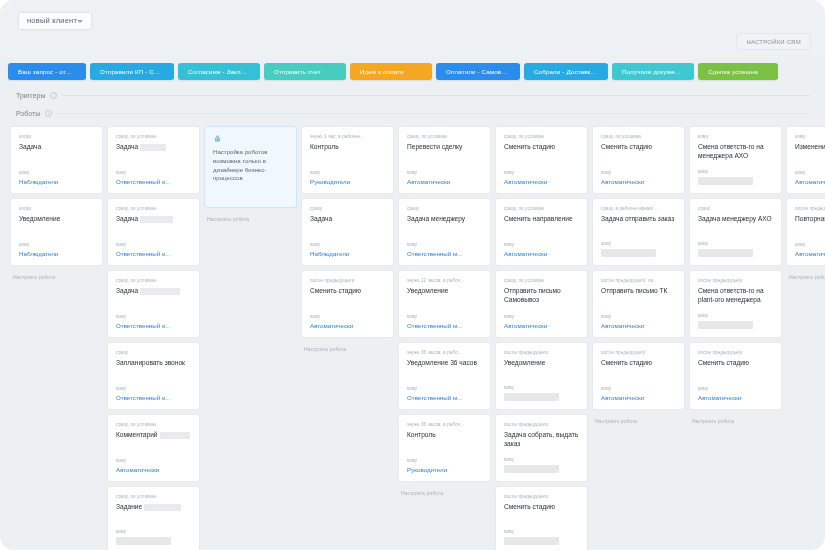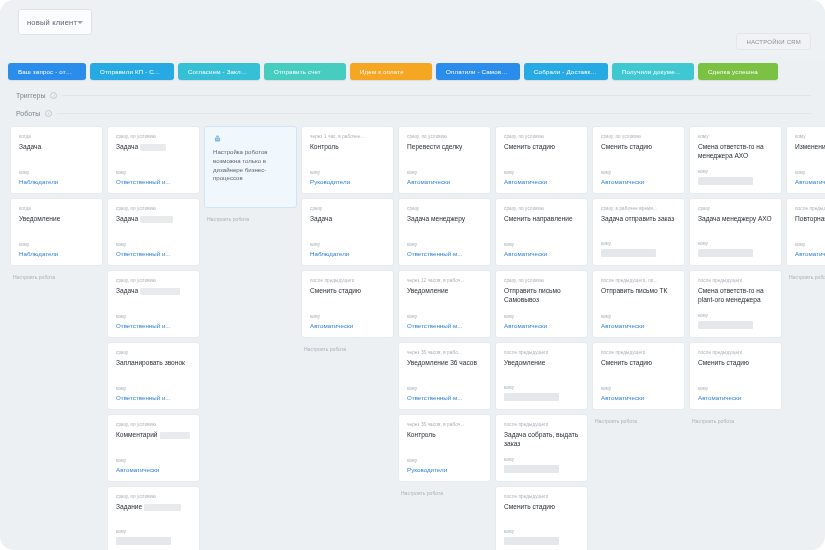--- a/index.html
+++ b/index.html
@@ -20,21 +20,21 @@
   
   .topbar {
     position: relative;
     height: 60px;
     background: #eef1f4;
     padding: 9px 0 0 18px;
   }
   .funnel-select {
     display: inline-flex;
     align-items: center;
-    height: 26px;
+    height: 18px;
     padding: 0 8px;
     background: #fbfcfd;
     border: 1px solid #dfe3e7;
     border-radius: 3px;
     font-size: 7.5px;
     color: #5c6470;
     letter-spacing: .2px;
     white-space: nowrap;
   }
   .chev {

